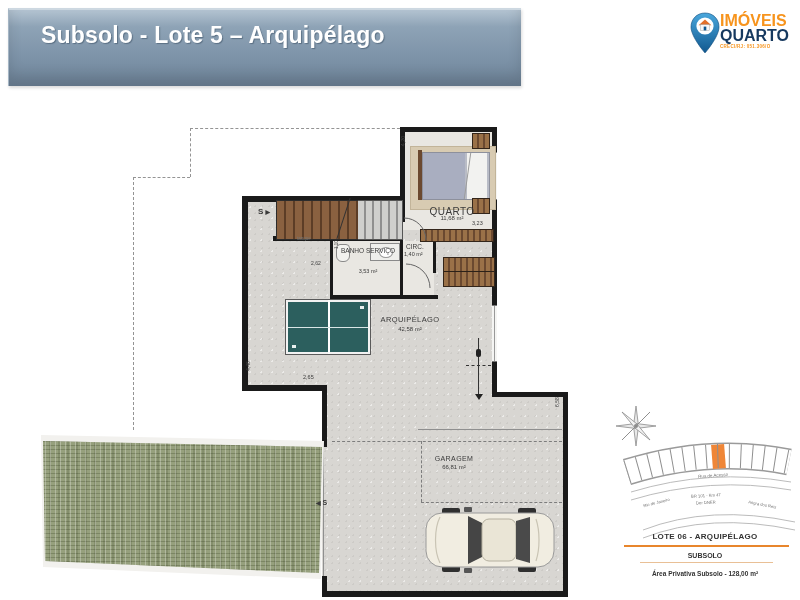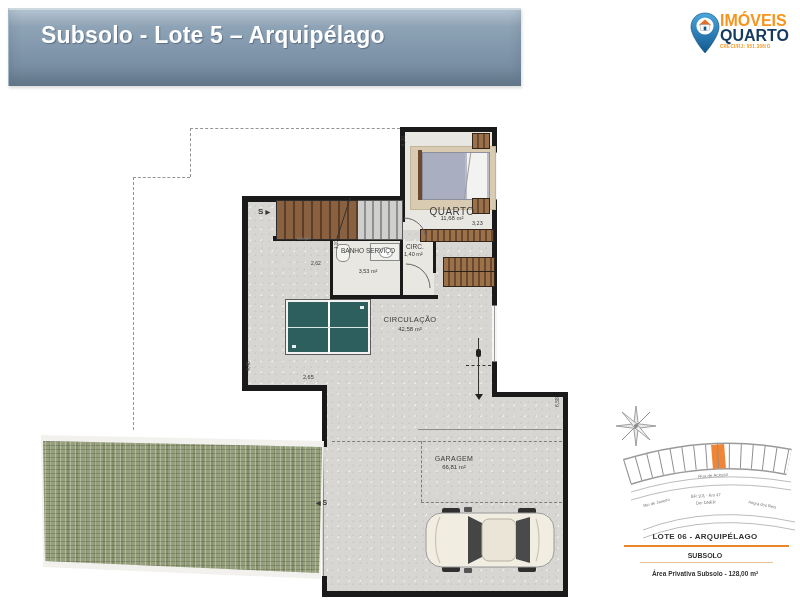--- a/index.html
+++ b/index.html
@@ -196,21 +196,21 @@
     <span style="font-size:6px;">◀</span>
     <span>S</span>
   </div>
 
   <div class="lbl ctr" style="left:428px;top:206px;width:48px;font-size:10px;letter-spacing:.4px;">QUARTO</div>
   <div class="lbl ctr" style="left:430px;top:215px;width:44px;font-size:6px;">11,68 m²</div>
   <div class="lbl ctr" style="left:340px;top:247px;width:56px;font-size:6.5px;white-space:normal;">BANHO SERVIÇO</div>
   <div class="lbl ctr" style="left:346px;top:268px;width:44px;font-size:5.5px;">3,53 m²</div>
   <div class="lbl" style="left:406px;top:243px;font-size:6.5px;">CIRC.</div>
   <div class="lbl" style="left:404px;top:251px;font-size:5.5px;">1,40 m²</div>
-  <div class="lbl ctr" style="left:378px;top:316px;width:64px;font-size:7.5px;letter-spacing:.4px;">CIRCULAÇÃO</div>
+  <div class="lbl ctr" style="left:378px;top:316px;width:64px;font-size:7.5px;letter-spacing:.4px;">ARQUIPÉLAGO</div>
   <div class="lbl ctr" style="left:386px;top:326px;width:48px;font-size:6px;">42,58 m²</div>
   <div class="lbl ctr" style="left:430px;top:455px;width:48px;font-size:7px;letter-spacing:.4px;">GARAGEM</div>
   <div class="lbl ctr" style="left:434px;top:464px;width:40px;font-size:6px;">66,81 m²</div>
   <div class="lbl" style="left:297px;top:237px;font-size:4.5px;color:#777;">tanque</div>
 
   <div class="vlbl" style="left:388px;top:138px;width:30px;font-size:5.5px;text-align:center;">4,20</div>
   <div class="lbl" style="left:472px;top:220px;font-size:5.5px;">3,23</div>
   <div class="vlbl" style="left:321px;top:242px;width:30px;font-size:4.5px;text-align:center;">1,10</div>
   <div class="lbl" style="left:311px;top:261px;font-size:5px;">2,62</div>
   <div class="vlbl" style="left:233px;top:363px;width:30px;font-size:5px;text-align:center;">4,46</div>

